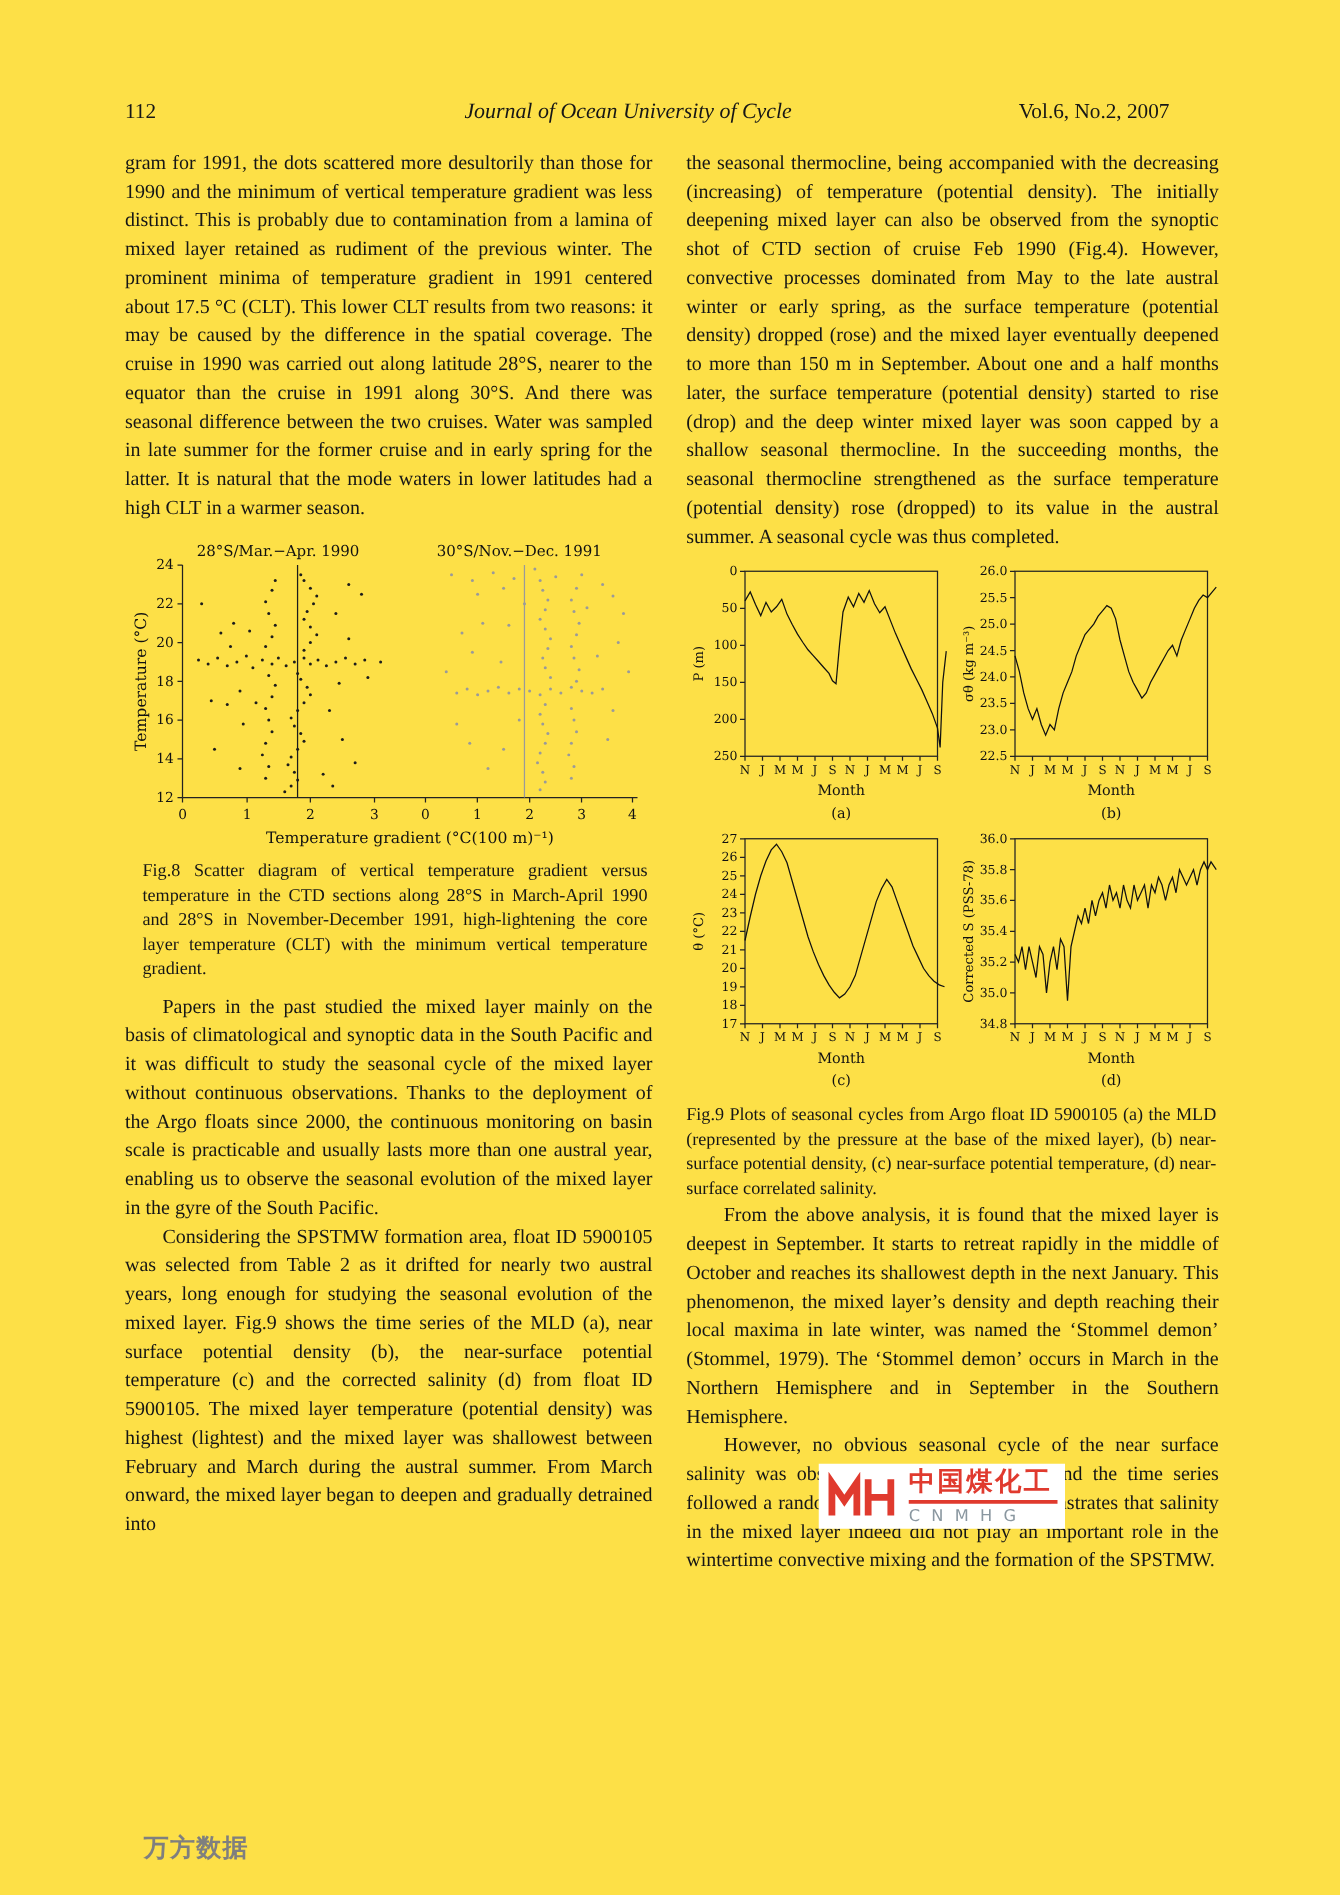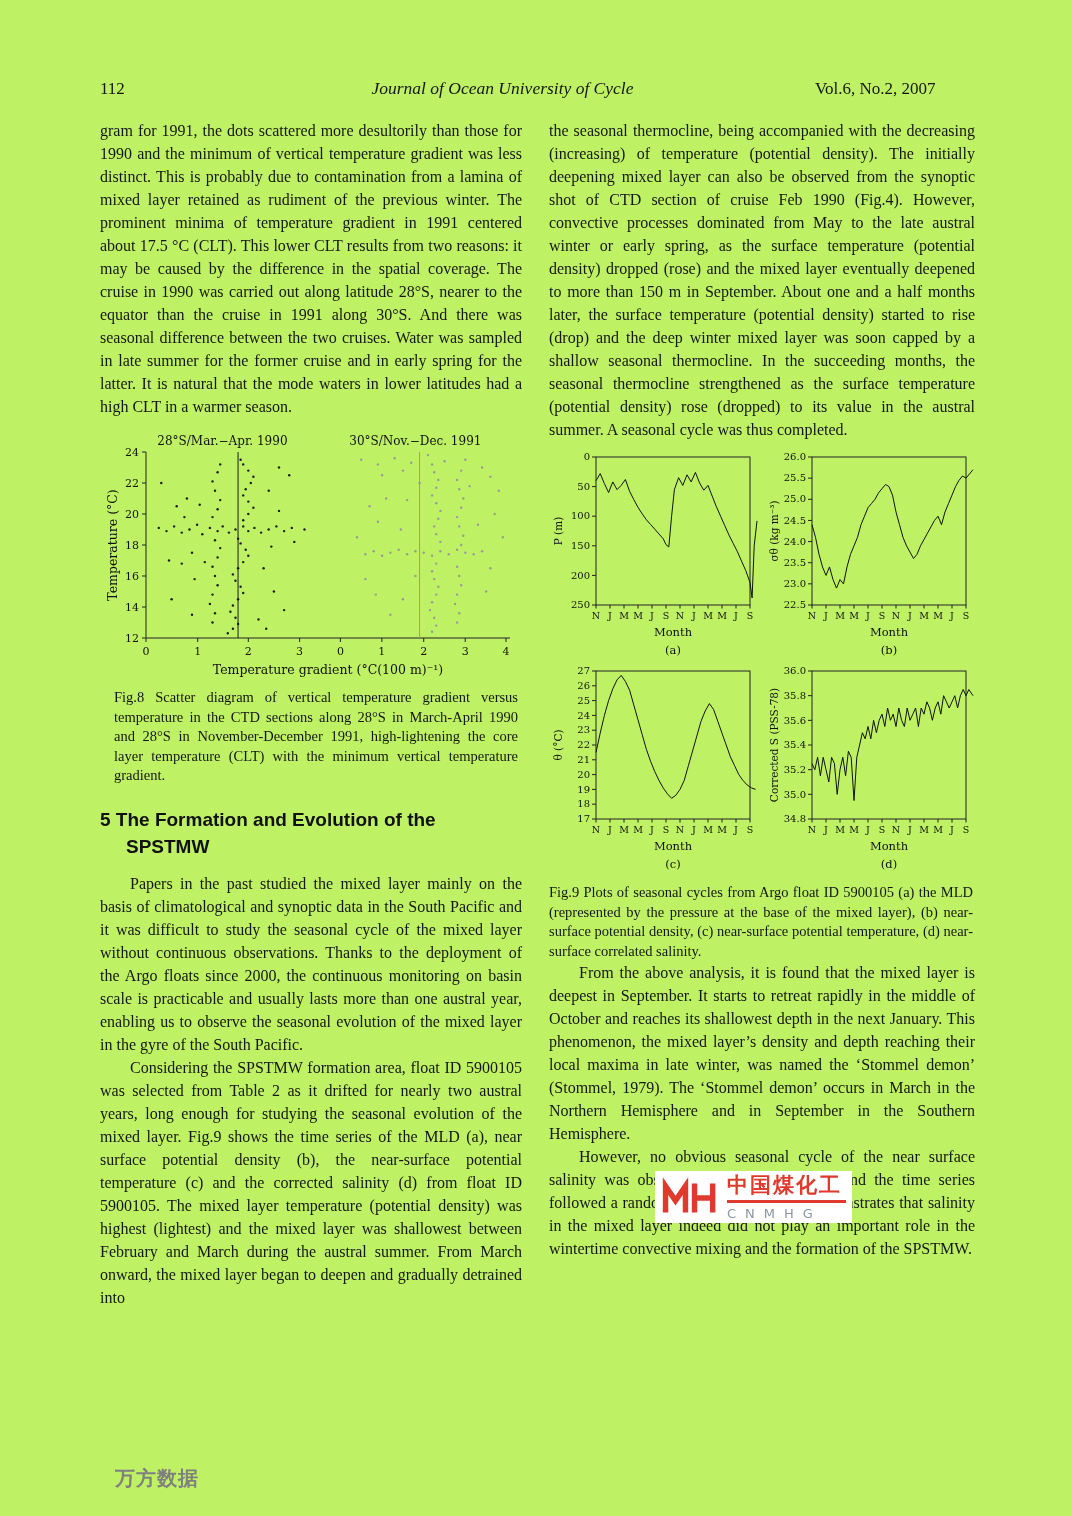--- a/index.html
+++ b/index.html
@@ -1,18 +1,18 @@
 <!DOCTYPE html>
 <html style="--wm-red: #e03a2e; --wm-gray: #8a97a0;"><head>
 <meta charset="utf-8">
 <title>Journal of Ocean University of China — p.112</title>
 <style>
   *{box-sizing:border-box;}
   html,body{margin:0;padding:0;background:#ffffff;}
-  .page{width:1072px;height:1516px;background:#bef264;position:relative;
+  .page{width:1072px;height:1516px;background:#fde047;position:relative;
         font-family:"Liberation Serif","DejaVu Serif",serif;color:#161616;
         padding:78px 97px 0 100px;overflow:hidden;}
   .pagehead{display:flex;align-items:baseline;font-size:17px;margin-bottom:20px;}
   .pagehead .pno{width:90px;}
   .pagehead .jtitle{flex:1;text-align:center;font-style:italic;font-size:17.5px;}
   .pagehead .issue{width:160px;text-align:left;}
   .cols{display:flex;gap:27px;}
   .col-left{width:422px;}
   .col-right{width:426px;}
   p.body{margin:0;font-size:16px;line-height:23px;text-align:justify;}
@@ -266,21 +266,20 @@
             <circle cx="301.1" cy="68.1" r="1.2" fill="#9a9a9a"></circle>
             <circle cx="313.6" cy="51.0" r="1.2" fill="#9a9a9a"></circle>
             <circle cx="294.8" cy="97.5" r="1.2" fill="#9a9a9a"></circle>
             <circle cx="269.8" cy="162.6" r="1.2" fill="#9a9a9a"></circle>
             <text x="222" y="242" font-size="12.5" text-anchor="middle">Temperature gradient (°C(100 m)⁻¹)</text>
             <text transform="translate(11 113) rotate(-90)" font-size="12.5" text-anchor="middle">Temperature (°C)</text>
           </svg>
         <figcaption class="caption">Fig.8 Scatter diagram of vertical temperature gradient versus temperature in the CTD sections along 28°S in March-April 1990 and 28°S in November-December 1991, high-lightening the core layer temperature (CLT) with the minimum vertical temperature gradient.</figcaption>
       </figure>
 
-      <h2 class="sec">5 The Formation and Evolution of the SPSTMW</h2>
 
       <p class="body indent">Papers in the past studied the mixed layer mainly on the basis of climatological and synoptic data in the South Pacific and it was difficult to study the seasonal cycle of the mixed layer without continuous observations. Thanks to the deployment of the Argo floats since 2000, the continuous monitoring on basin scale is practicable and usually lasts more than one austral year, enabling us to observe the seasonal evolution of the mixed layer in the gyre of the South Pacific.</p>
       <p class="body indent">Considering the SPSTMW formation area, float ID 5900105 was selected from Table 2 as it drifted for nearly two austral years, long enough for studying the seasonal evolution of the mixed layer. Fig.9 shows the time series of the MLD (a), near surface potential density (b), the near-surface potential temperature (c) and the corrected salinity (d) from float ID 5900105. The mixed layer temperature (potential density) was highest (lightest) and the mixed layer was shallowest between February and March during the austral summer. From March onward, the mixed layer began to deepen and gradually detrained into</p>
     </div>
 
     <div class="col-right">
       <p class="body">the seasonal thermocline, being accompanied with the decreasing (increasing) of temperature (potential density). The initially deepening mixed layer can also be observed from the synoptic shot of CTD section of cruise Feb 1990 (Fig.4). However, convective processes dominated from May to the late austral winter or early spring, as the surface temperature (potential density) dropped (rose) and the mixed layer eventually deepened to more than 150 m in September. About one and a half months later, the surface temperature (potential density) started to rise (drop) and the deep winter mixed layer was soon capped by a shallow seasonal thermocline. In the succeeding months, the seasonal thermocline strengthened as the surface temperature (potential density) rose (dropped) to its value in the austral summer. A seasonal cycle was thus completed.</p>
 
       <figure class="fig9">
         <div class="panelgrid">

